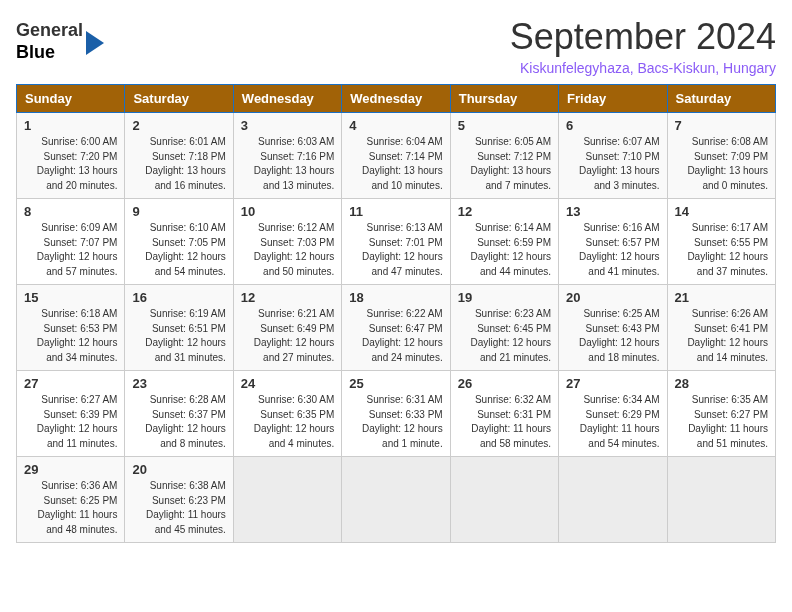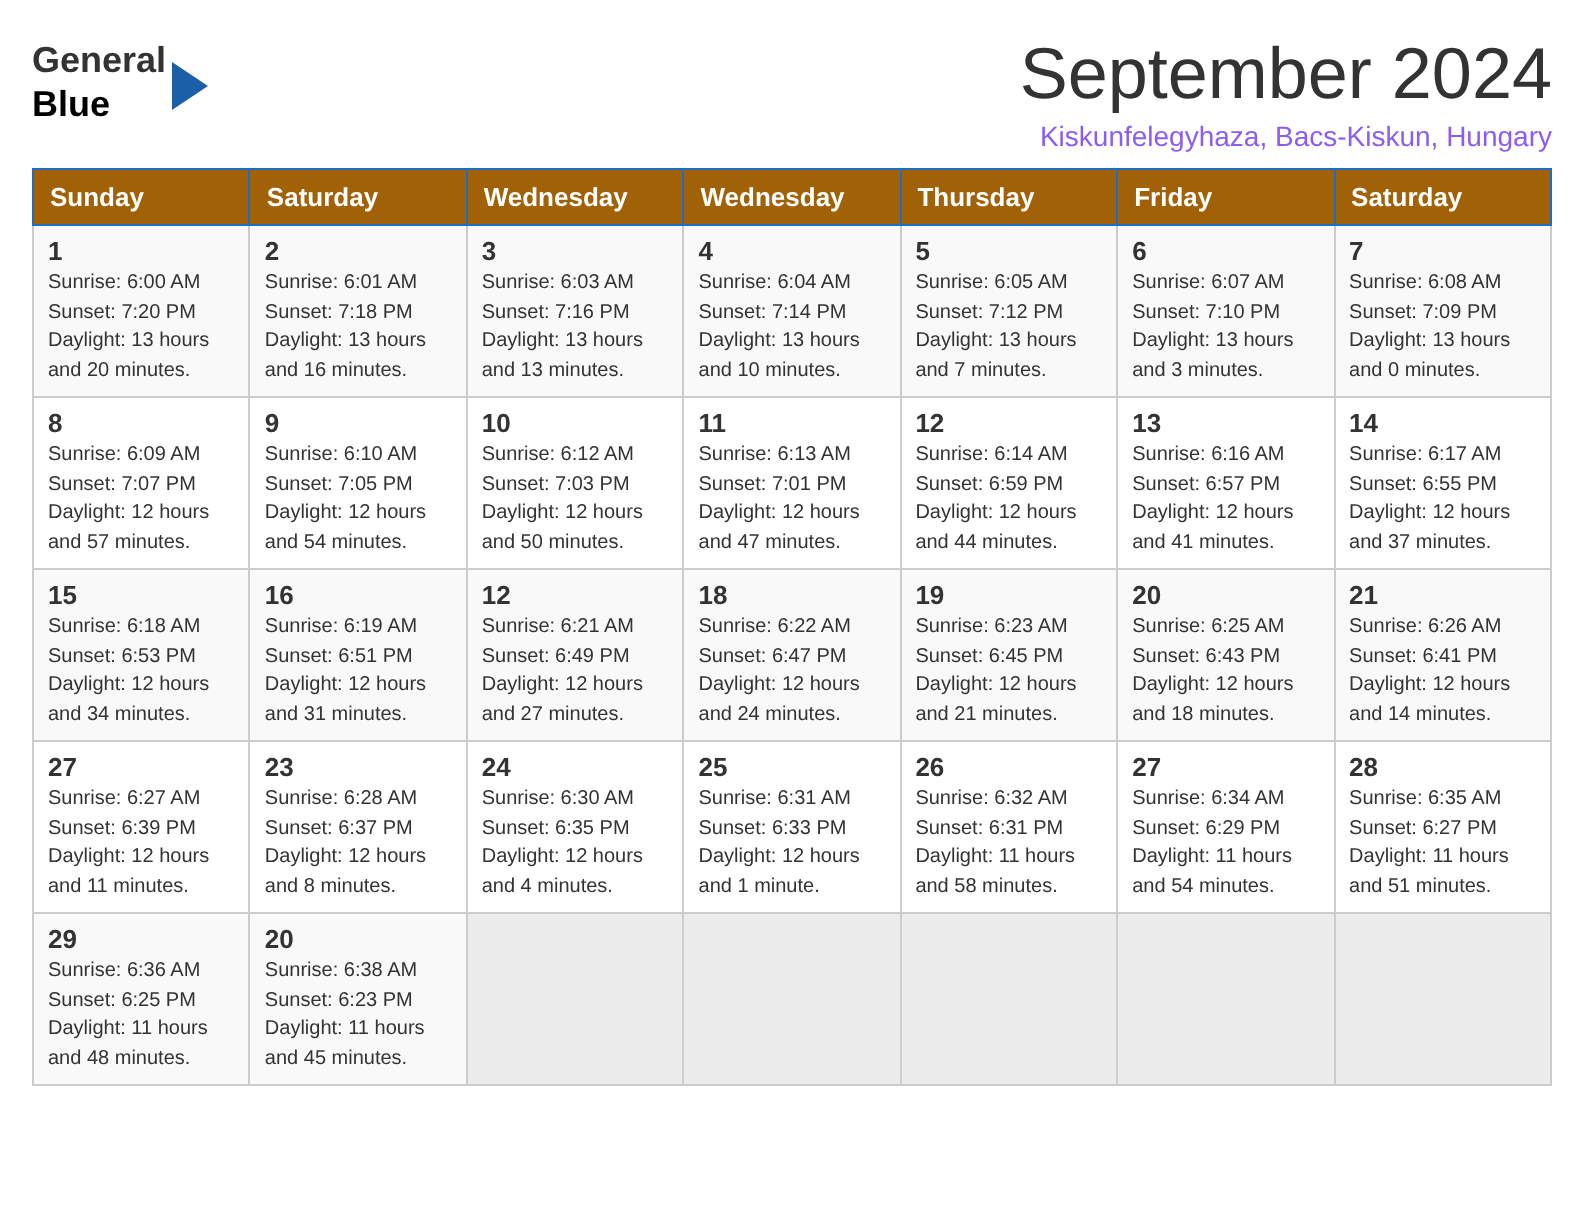--- a/index.html
+++ b/index.html
@@ -82,20 +82,21 @@
     .day-number {
       font-size: 13px;
       font-weight: bold;
       margin-bottom: 2px;
       display: block;
     }
     .day-info {
       font-size: 10px;
       line-height: 1.45;
       color: #333;
+      text-align: right;
     }
   </style>
 </head>
 <body>
 
 <div class="header">
   <div class="logo">
     <div>
       <div class="logo-text">
         <span class="general">General</span><br>

